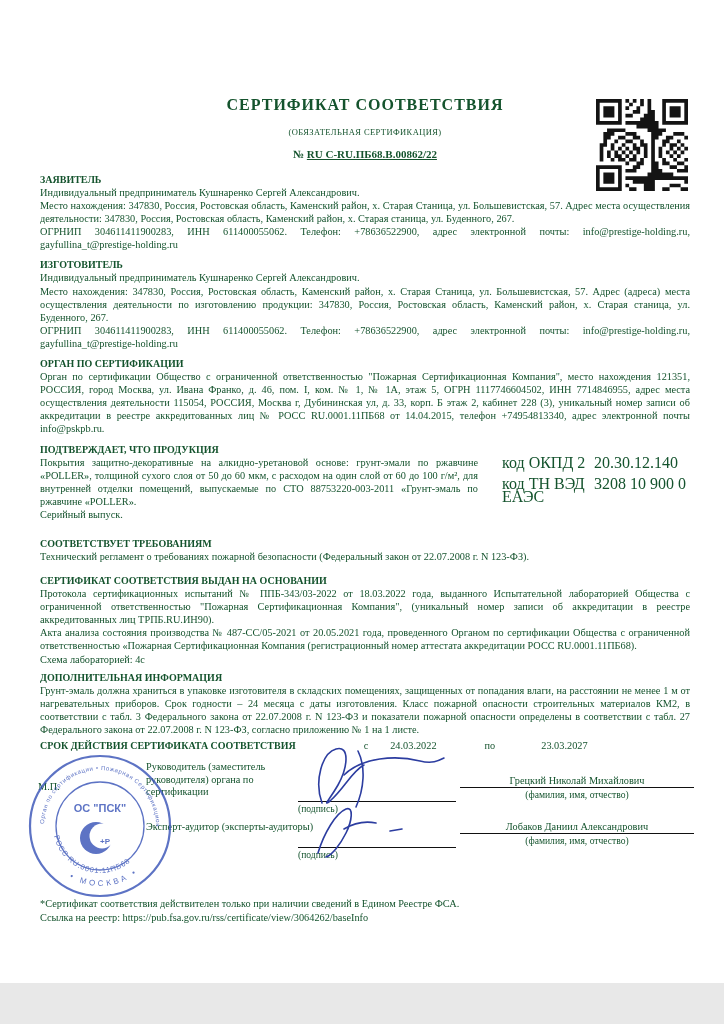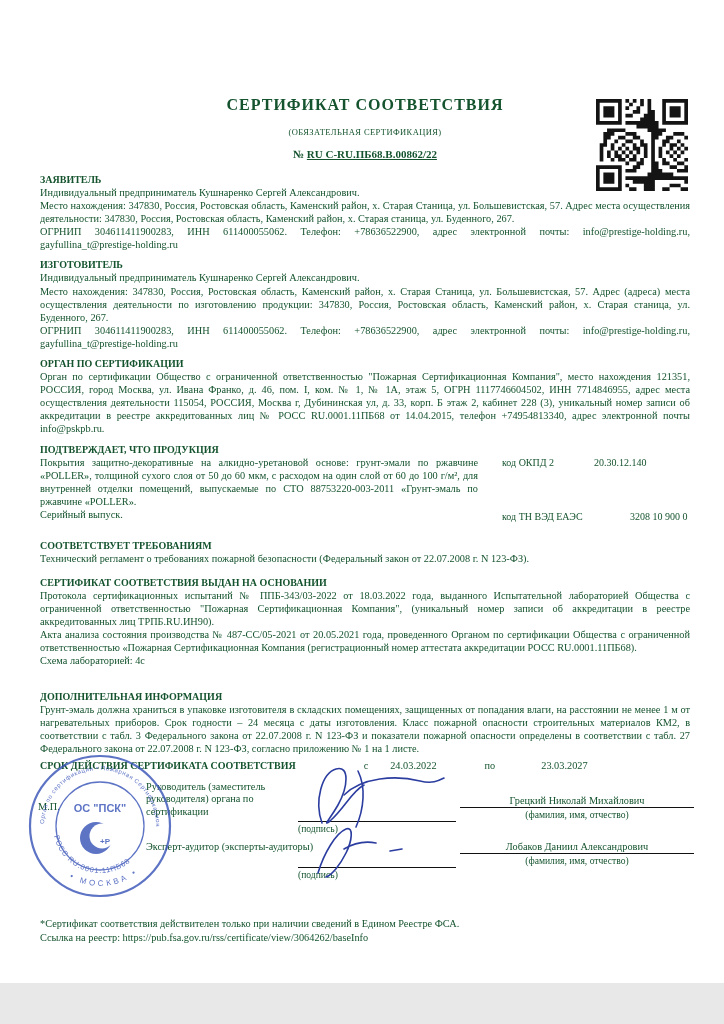--- a/index.html
+++ b/index.html
@@ -14,23 +14,23 @@
   .doc-title{font-size:16px;font-weight:bold;letter-spacing:1px;}
   .doc-subtitle{font-size:8.5px;margin-top:13px;letter-spacing:.4px;}
   .doc-number{font-size:11px;font-weight:bold;margin-top:11px;}
   .doc-number .num{text-decoration:underline;}
   .qr{position:absolute;right:36px;top:99px;width:92px;height:92px;}
   .sec{margin-top:8px;}
   .sec-h{font-size:10px;font-weight:bold;margin-bottom:1px;}
   .sec p, .sec .ln{font-size:10.3px;line-height:13.1px;text-align:justify;margin:0;}
   .product-row{display:flex;justify-content:flex-end;}
   .product-left{width:438px;}
-  .product-codes{flex:1;padding-left:24px;font-size:10px;}
+  .product-codes{flex:1;padding-left:24px;font-size:16px;}
   .code-row{display:flex;line-height:13px;}
-  .code-row.second{margin-top:41px;gap:36px;}
+  .code-row.second{margin-top:8px;}
   .code-label{width:92px;}
   .code-value{flex:1;}
   .validity{display:flex;align-items:baseline;margin-top:4px;}
   .validity .sec-h{margin-bottom:0;}
   .validity .vl{font-size:10.3px;}
   .v-from-label{margin-left:68px;}
   .v-from-date{margin-left:22px;}
   .v-to-label{margin-left:48px;}
   .v-to-date{margin-left:46px;}
   .sign-area{position:relative;height:122px;margin-top:8px;}
@@ -120,21 +120,21 @@
       <p>Технический регламент о требованиях пожарной безопасности (Федеральный закон от 22.07.2008 г. N 123-ФЗ).</p>
     </div>
 
     <div class="sec" style="margin-top:12px;">
       <div class="sec-h">СЕРТИФИКАТ СООТВЕТСТВИЯ ВЫДАН НА ОСНОВАНИИ</div>
       <p>Протокола сертификационных испытаний № ППБ-343/03-2022 от 18.03.2022 года, выданного Испытательной лабораторией Общества с ограниченной ответственностью "Пожарная Сертификационная Компания", (уникальный номер записи об аккредитации в реестре аккредитованных лиц ТРПБ.RU.ИН90).</p>
       <p>Акта анализа состояния производства № 487-СС/05-2021 от 20.05.2021 года, проведенного Органом по сертификации Общества с ограниченной ответственностью «Пожарная Сертификационная Компания (регистрационный номер аттестата аккредитации РОСС RU.0001.11ПБ68).</p>
       <p>Схема лабораторией: 4с</p>
     </div>
 
-    <div class="sec" style="margin-top:24px;">
+    <div class="sec" style="margin-top:6px;">
       <div class="sec-h">ДОПОЛНИТЕЛЬНАЯ ИНФОРМАЦИЯ</div>
       <p>Грунт-эмаль должна храниться в упаковке изготовителя в складских помещениях, защищенных от попадания влаги, на расстоянии не менее 1 м от нагревательных приборов. Срок годности – 24 месяца с даты изготовления. Класс пожарной опасности строительных материалов КМ2, в соответствии с табл. 3 Федерального закона от 22.07.2008 г. N 123-ФЗ и показатели пожарной опасности определены в соответствии с табл. 27 Федерального закона от 22.07.2008 г. N 123-ФЗ, согласно приложению № 1 на 1 листе.</p>
     </div>
 
     <div class="validity">
       <div class="sec-h">СРОК ДЕЙСТВИЯ СЕРТИФИКАТА СООТВЕТСТВИЯ</div>
       <span class="vl v-from-label">с</span>
       <span class="vl v-from-date">24.03.2022</span>
       <span class="vl v-to-label">по</span>
       <span class="vl v-to-date">23.03.2027</span>

